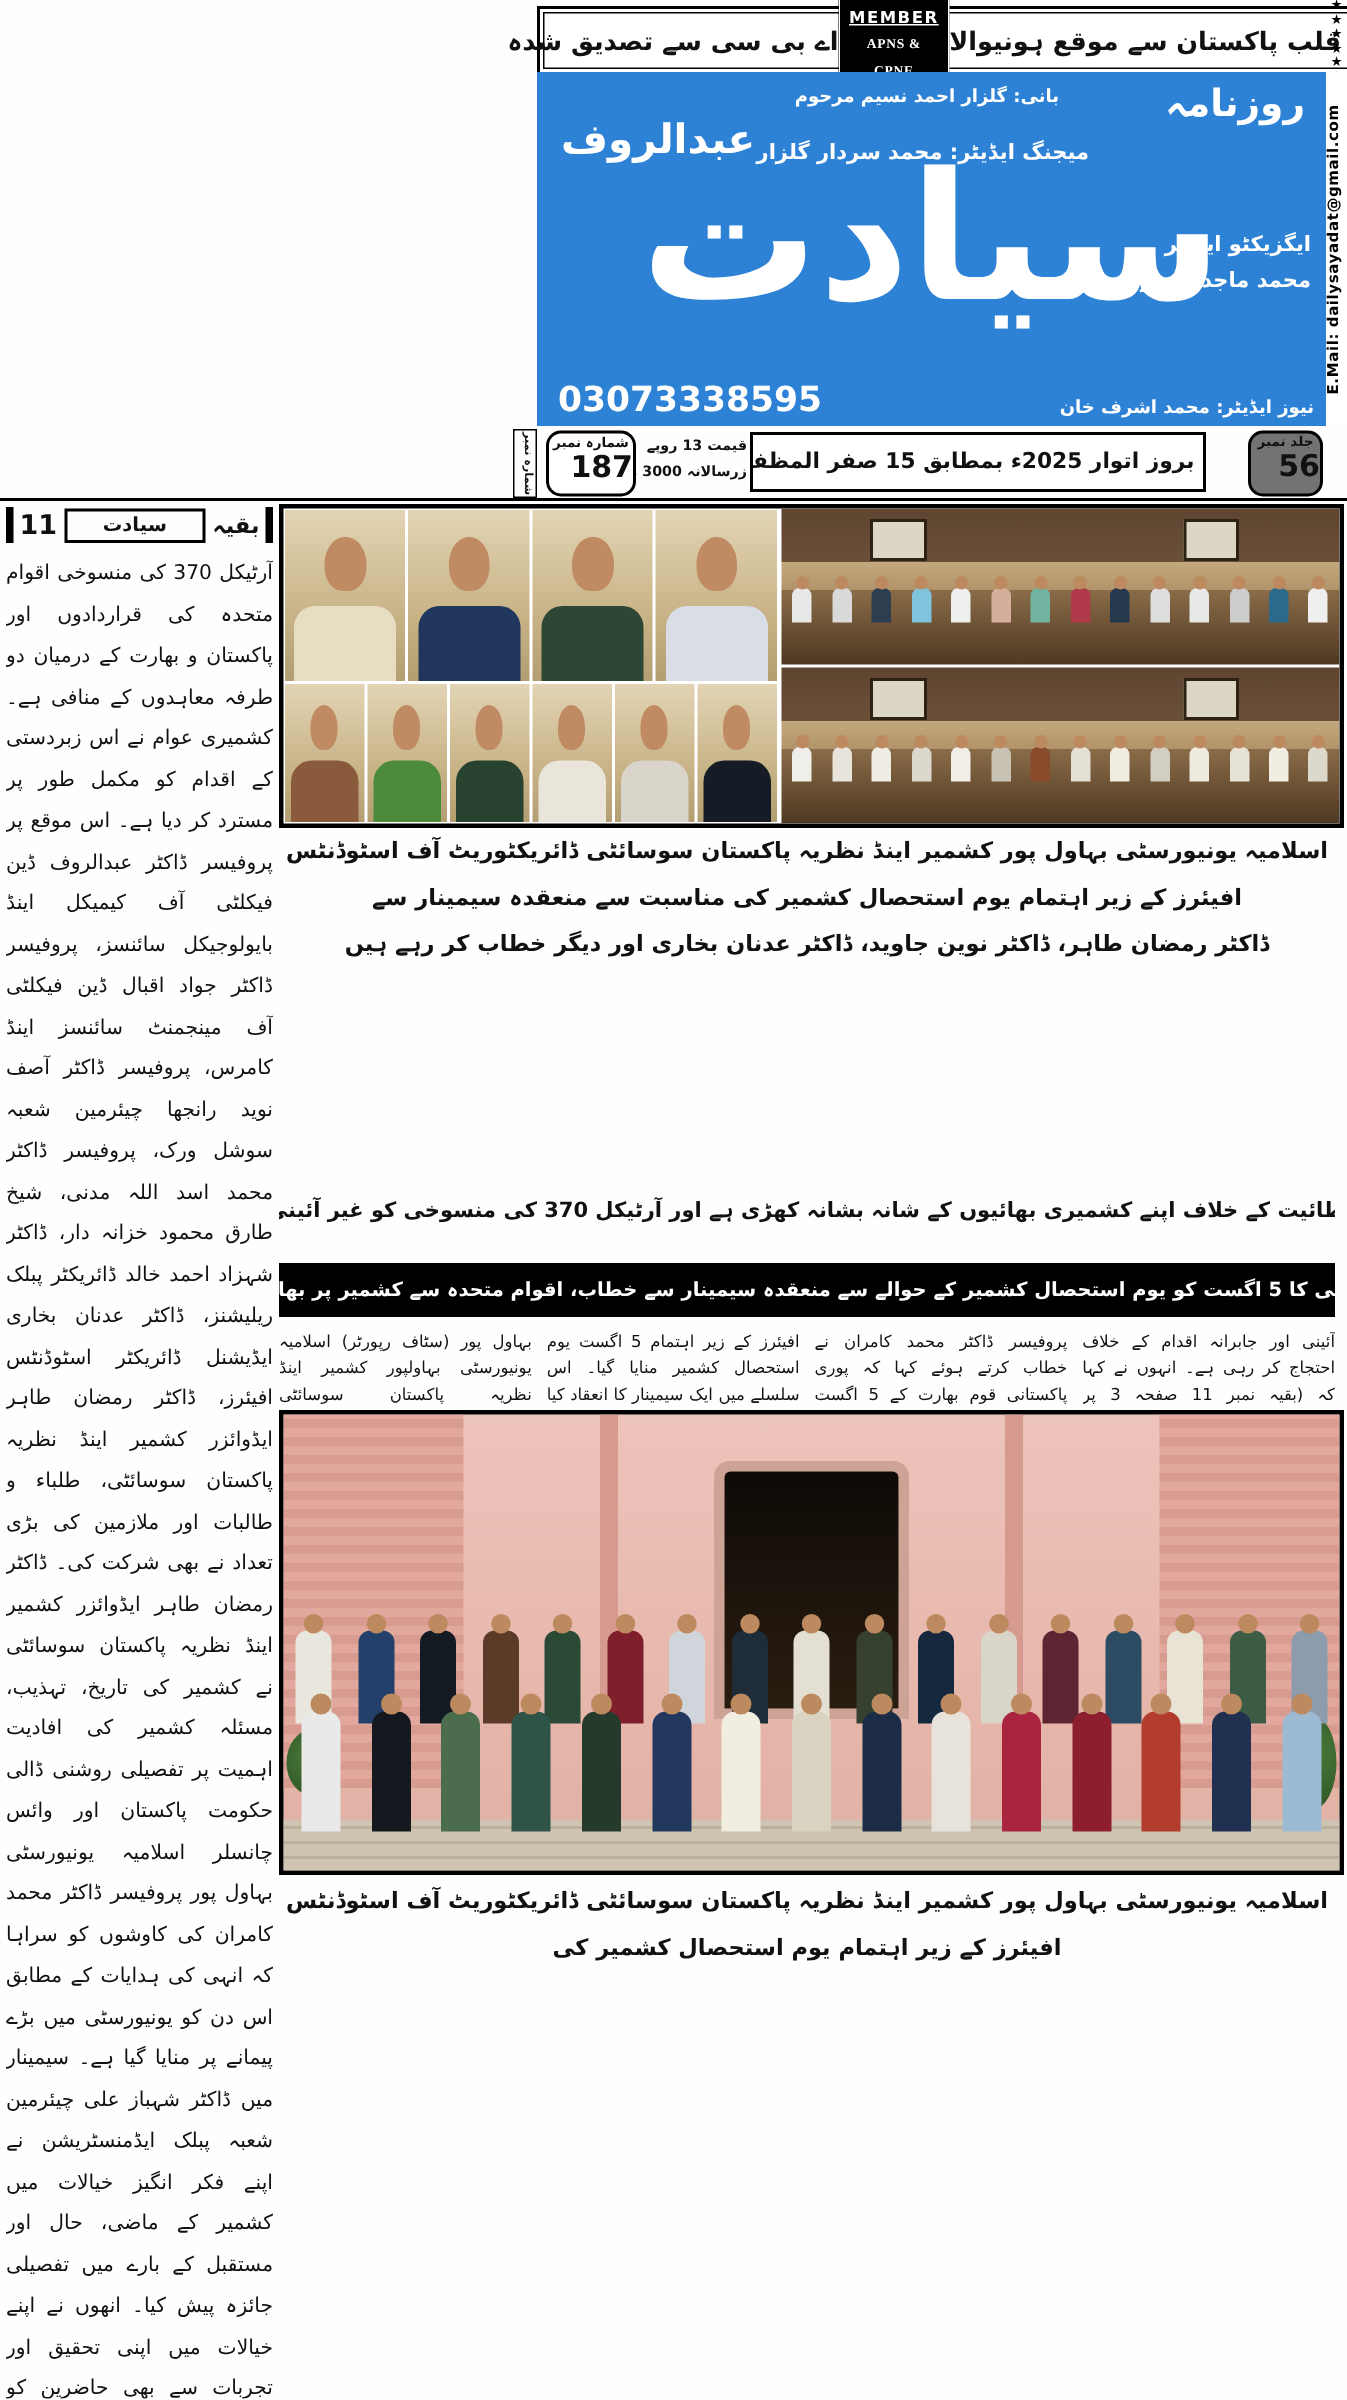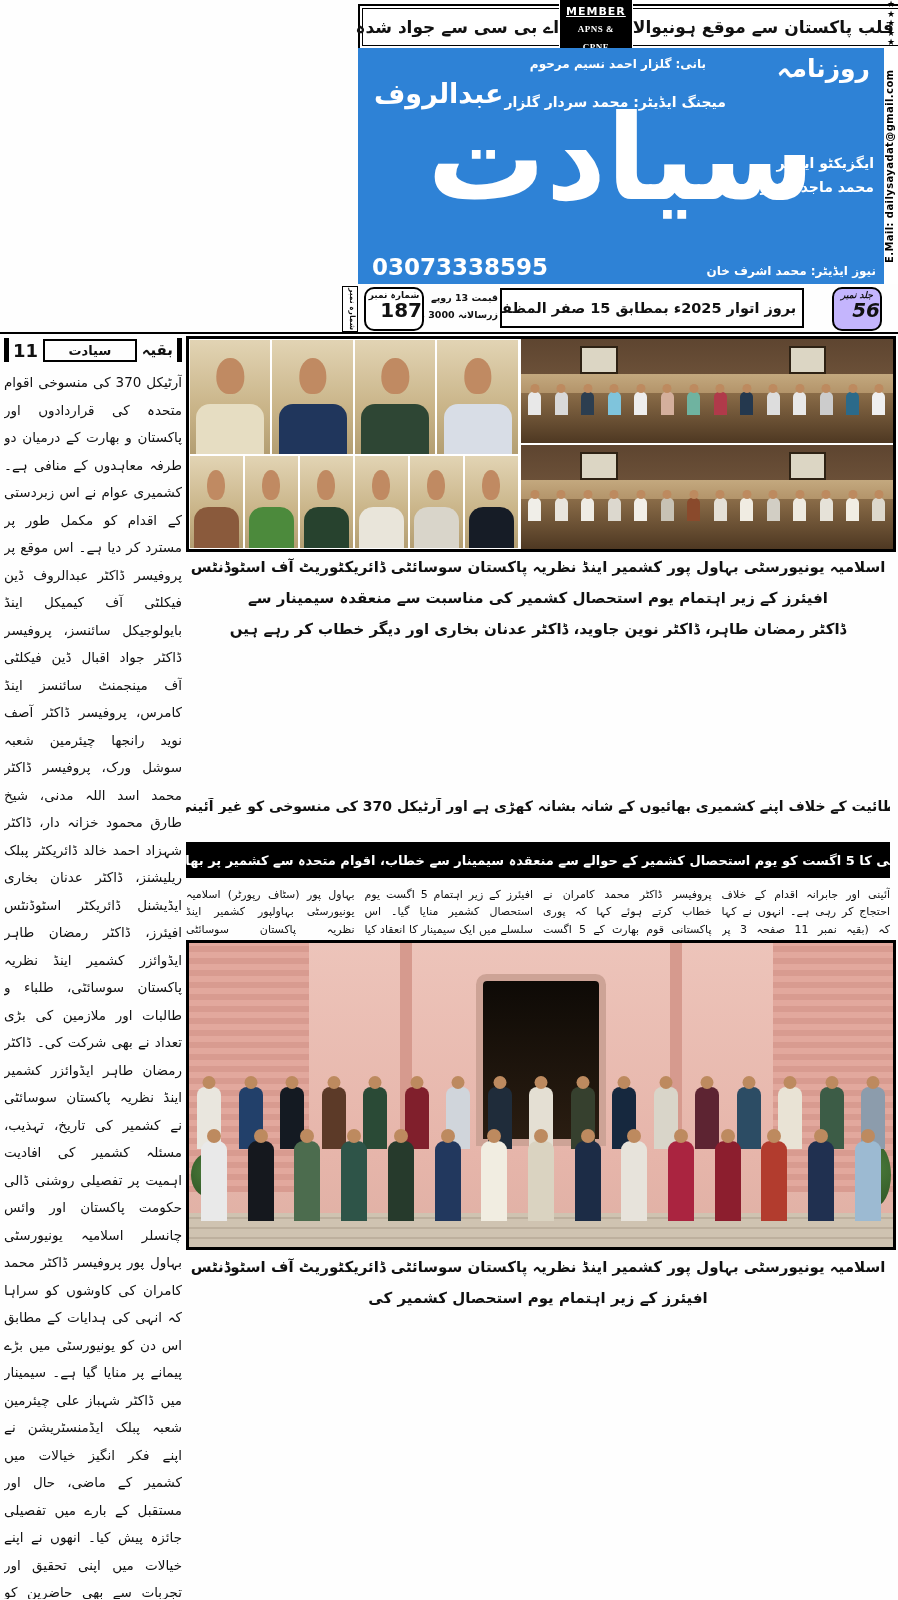--- a/index.html
+++ b/index.html
@@ -37,21 +37,21 @@
   .mh-chief .ph{font-size:23px;font-weight:bold;direction:ltr;unicode-bidi:embed;}
   .email-strip{position:absolute;top:48px;right:0;width:14px;height:236px;background:#fff;
                color:#000;writing-mode:vertical-rl;transform:rotate(180deg);font-size:10px;
                font-weight:bold;text-align:center;letter-spacing:.4px;}
 
   
   .dateband{position:absolute;top:286px;left:342px;width:542px;height:44px;direction:rtl;}
   .issue-mini{position:absolute;left:0;top:0;width:14px;height:44px;border:1px solid #000;
               writing-mode:vertical-rl;font-size:7.5px;font-weight:bold;text-align:center;}
   .vol-box{position:absolute;right:2px;top:1px;width:46px;height:40px;border:2px solid #000;
-           border-radius:10px;text-align:center;background:#c4b5fd;font-style:italic;}
+           border-radius:10px;text-align:center;background:#737373;}
   .vol-box .lbl,.issue-box .lbl{font-size:9px;font-weight:bold;display:block;margin-top:1px;}
   .vol-box .val,.issue-box .val{font-size:20px;font-weight:bold;display:block;line-height:1;margin-left:24px;}
   .date-box{position:absolute;left:158px;top:2px;width:300px;height:36px;border:2.5px solid #000;
             display:flex;align-items:center;justify-content:center;font-size:14.5px;
             font-weight:bold;direction:rtl;background:#fff;white-space:nowrap;overflow:hidden;}
   .price-box{position:absolute;left:86px;top:3px;width:70px;text-align:right;font-size:9.5px;
              font-weight:bold;line-height:1.8;direction:rtl;white-space:nowrap;}
   .issue-box{position:absolute;left:22px;top:1px;width:56px;height:40px;border:2px solid #000;
              border-radius:10px;text-align:center;background:#fff;}
   .top-rule{position:absolute;top:332px;left:0;width:898px;height:2px;background:#000;}
@@ -150,21 +150,21 @@
 <body>
 
 <div id="page">
 
   <div class="topbar">
     <span class="tb-text">قلب پاکستان سے موقع ہونیوالا</span>
     <span class="memberbox">
       <span class="m1">MEMBER</span><br>
       <span class="m2">APNS &amp; CPNE</span>
     </span>
-    <span class="tb-text">اے بی سی سے جواد شدہ</span>
+    <span class="tb-text">اے بی سی سے تصدیق شدہ</span>
   </div>
   <div class="stars">★★★★★★★★★★</div>
 
   <div class="masthead">
     <span class="mh-daily">روزنامہ</span>
     <span class="mh-founder">بانی: گلزار احمد نسیم مرحوم</span>
     <span class="mh-managing">میجنگ ایڈیٹر: محمد سردار گلزار</span>
     <span class="mh-city">عبدالروف</span>
     <div class="mh-title">سیادت</div>
     <div class="mh-exec">

